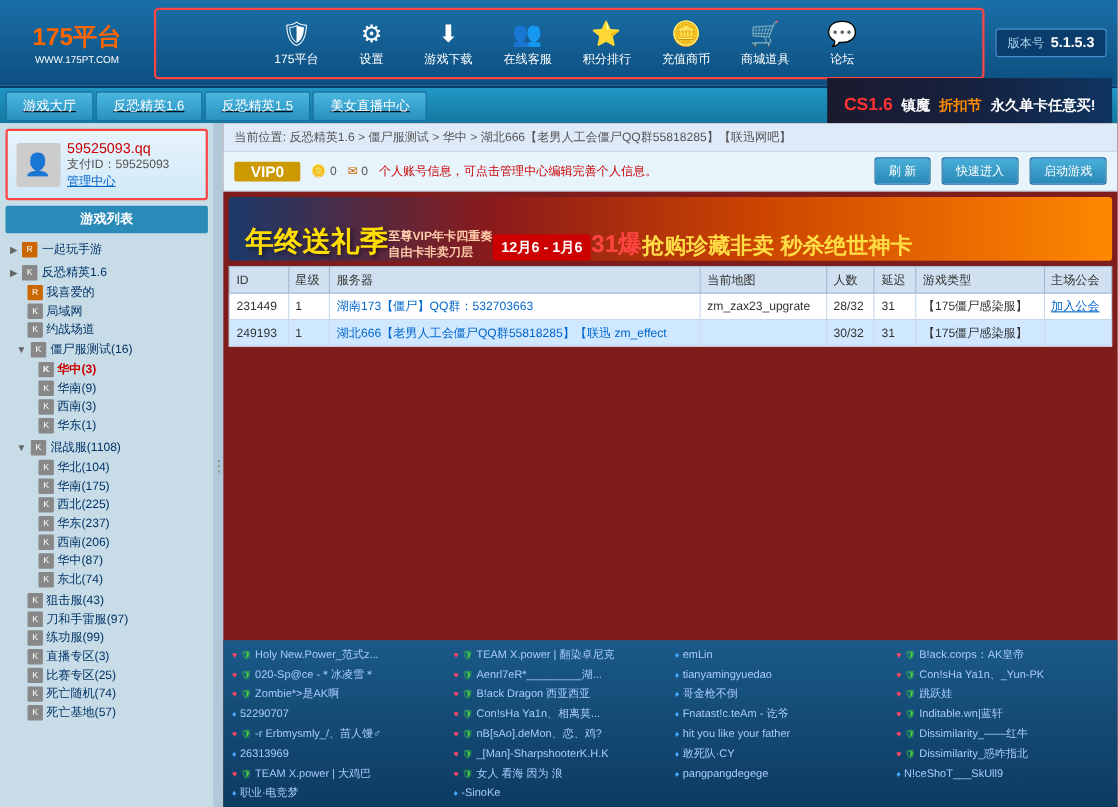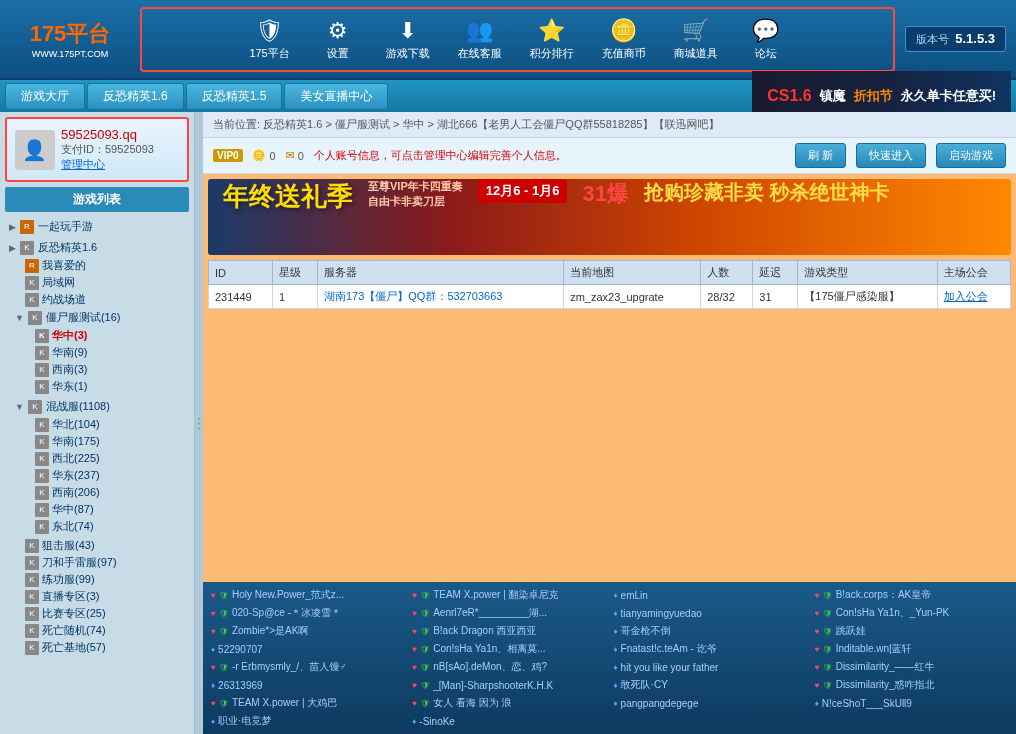--- a/index.html
+++ b/index.html
@@ -39,35 +39,35 @@
     .tree-section { margin-bottom: 2px; }
     .tree-parent { display: flex; align-items: center; gap: 4px; padding: 2px 4px; cursor: pointer; color: #003366; }
     .tree-parent .arrow { color: #666; font-size: 9px; }
     .tree-child { padding: 1px 4px 1px 20px; cursor: pointer; color: #003366; display: flex; align-items: center; gap: 3px; }
     .tree-child.selected { color: #cc0000; font-weight: bold; }
     .tree-icon { width: 14px; height: 14px; background: #cc6600; border-radius: 1px; display: inline-flex; align-items: center; justify-content: center; color: white; font-size: 8px; }
     .icon-k { background: #888; }
     .icon-r { background: #cc6600; }
 
     
-    #right-panel { flex: 1; display: flex; flex-direction: column; background: #fdba74; }
+    #right-panel { flex: 1; display: flex; flex-direction: column; background: #7f1d1d; }
 
     
     #breadcrumb { background: #deeaf8; border-bottom: 1px solid #c0d4e8; padding: 5px 10px; font-size: 11px; color: #555; }
 
     
     #user-info-bar { display: flex; align-items: center; background: #e8f4fc; padding: 5px 10px; border-bottom: 1px solid #c8dce8; gap: 10px; }
-    #vip-badge { background: #cc9900; color: white; font-size: 10px; font-weight: bold; padding: 1px 4px; border-radius: 2px; }
+    #vip-badge { background: #cc9900; color: white; font-size: 14px; font-weight: bold; padding: 1px 15px; border-radius: 2px; }
     .info-item { display: flex; align-items: center; gap: 3px; color: #555; font-size: 11px; }
     .info-item .icon { color: #cc6600; }
     #info-text { flex: 1; color: #cc0000; font-size: 11px; }
     .action-btn { background: linear-gradient(180deg, #4ab0d8 0%, #2888b8 100%); border: 1px solid #1a68a0; color: white; padding: 4px 12px; border-radius: 3px; cursor: pointer; font-size: 11px; font-family: inherit; }
 
     
-    #promo-banner { background: linear-gradient(90deg, #1a3a6a 0%, #8b1a1a 30%, #cc4400 60%, #ff8800 100%); height: 76px; margin: 5px; border-radius: 3px; display: flex; align-items: flex-start; padding: 0 15px; color: #ffffff; font-size: 18px; font-weight: bold; gap: 15px; overflow: hidden; }
+    #promo-banner { background: linear-gradient(90deg, #1a3a6a 0%, #8b1a1a 30%, #cc4400 60%, #ff8800 100%); height: 58px; margin: 5px; border-radius: 3px; display: flex; align-items: flex-end; padding: 0 15px; color: #ffffff; font-size: 18px; font-weight: bold; overflow: hidden; }
     #promo-banner .promo-title { font-size: 26px; color: #ffdd00; text-shadow: 2px 2px 4px rgba(0,0,0,0.5); }
     #promo-banner .promo-date { font-size: 13px; background: #cc0000; padding: 3px 8px; border-radius: 3px; }
     #promo-banner .promo-right { color: #ffdd44; font-size: 20px; font-weight: bold; }
 
     
     #server-table-area { margin: 0 5px; flex: 1; }
     #server-table { width: 100%; border-collapse: collapse; background: white; font-size: 11px; }
     #server-table th { background: #d0e0f0; border: 1px solid #a0b8d0; padding: 4px 6px; color: #333; text-align: left; font-weight: normal; }
     #server-table td { border: 1px solid #c8d8e8; padding: 4px 6px; color: #333; margin-top: 36px; }
     #server-table tr.selected td { background: #d0e8ff; }
@@ -132,21 +132,21 @@
         <span class="nav-label">论坛</span>
       </div>
     </div>
   <div id="version-box">
     <span>版本号</span>&nbsp;
     <span id="version-num">5.1.5.3</span>
   </div>
 </div>
 
 <div id="second-nav">
-  <div id="second-nav-tabs" style="display: flex; gap: 2px;">
+  <div id="second-nav-tabs" style="display: flex; gap: 2px; text-decoration: underline;">
       <button class="second-nav-btn">游戏大厅</button>
       <button class="second-nav-btn">反恐精英1.6</button>
       <button class="second-nav-btn">反恐精英1.5</button>
       <button class="second-nav-btn">美女直播中心</button>
     </div>
   <div id="banner-area">
     <div id="cs-banner">
       <span class="red-text">CS1.6</span>
       <span>镇魔</span>
       <span class="orange-text">折扣节</span>
@@ -341,20 +341,30 @@
             <tr>
               <td>231449</td>
               <td>1</td>
               <td><a class="server-link">湖南173【僵尸】QQ群：532703663</a></td>
               <td>zm_zax23_upgrate</td>
               <td>28/32</td>
               <td>31</td>
               <td class="game-type-tag">【175僵尸感染服】</td>
               <td><span class="join-btn">加入公会</span></td>
             </tr>
+            <tr class="selected">
+              <td>249193</td>
+              <td>1</td>
+              <td><a class="server-link">湖北666【老男人工会僵尸QQ群55818285】【联迅 zm_effect</a></td>
+              <td></td>
+              <td>30/32</td>
+              <td>31</td>
+              <td class="game-type-tag">【175僵尸感染服】</td>
+              <td></td>
+            </tr>
           </tbody>
       </table>
     </div>
 
     <div id="bottom-users" style="margin-top:auto;">
         <div class="user-entry">
           <span class="heart">♥</span>
           <span style="color: rgb(68, 204, 68); font-size: 8px;">🛡</span>
           <span class="name">Holy New.Power_范式z...</span>
         </div>

